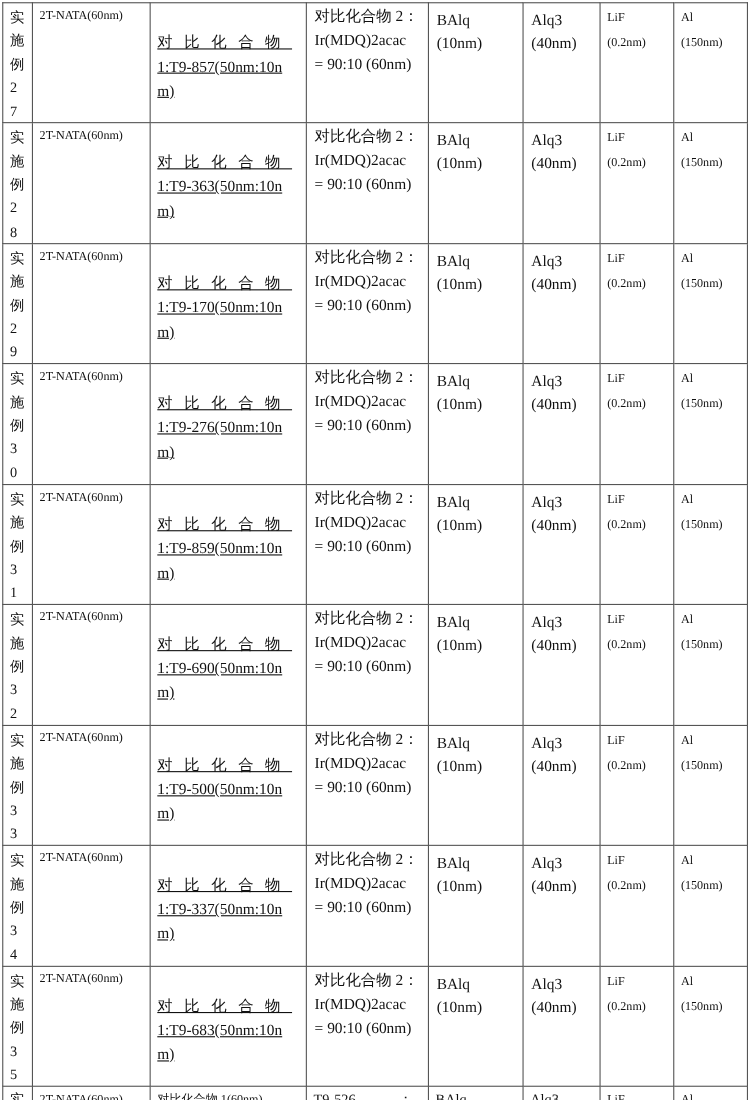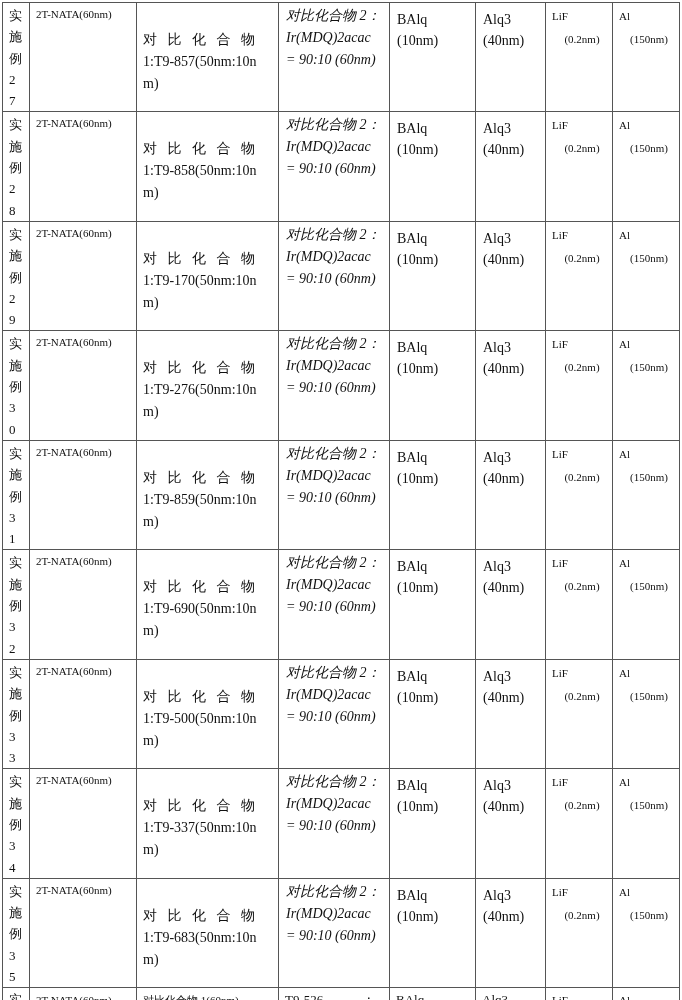--- a/index.html
+++ b/index.html
@@ -13,30 +13,30 @@
   .c-eml { width:111px; }
   .c-hbl { width:86px; }
   .c-etl { width:70px; }
   .c-eil { width:67px; }
   .c-cat { width:67px; }
   tr.row { height:108px; }
   tr.last { height:26px; }
   .ex { font-size:13px; line-height:21.3px; padding:2px 0 0 6px; }
   .ex span { display:block; }
   .small { font-size:11px; line-height:14px; padding:4px 0 0 6px; }
-  .mid { font-size:14px; line-height:22px; padding:26px 4px 0 6px; }
+  .mid { font-size:14px; line-height:22px; padding:26px 4px 0 6px;text-decoration:underline; }
   .mid .cn { letter-spacing:10.5px; display:block; white-space:nowrap; }
   .mid .l2, .mid .l3 { display:block; white-space:nowrap; }
   .eml { font-size:14px; line-height:22px; padding:2px 2px 0 7px; }
-  .eml span { display:block; white-space:nowrap;font-style:italic; }
+  .eml span { display:block; white-space:nowrap; }
   .std { font-size:14px; line-height:21px; padding:6px 0 0 7px; }
   .std span { display:block; }
   .tiny { font-size:11px; line-height:14px; padding:6px 0 0 6px; }
   .tiny span { display:block; }
-  .tiny .v { margin-top:9px;text-align:center; }
+  .tiny .v { margin-top:9px; }
   .last td { font-size:13px; line-height:20px; padding:2px 0 0 6px; vertical-align:top; }
   .last .s11 { font-size:11px; }
 </style>
 </head>
 <body>
 
 <table>
   <colgroup>
     <col class="c-ex">
       <col class="c-htl">
@@ -110,21 +110,21 @@
             <span>2</span>
             <span>8</span>
     </div>
         </td>
     <td>
           <div class="small">2T-NATA(60nm)</div>
         </td>
     <td>
           <div class="mid">
       <span class="cn">对比化合物</span>
-            <span class="l2">1:T9-858(50nm:10n</span>
+            <span class="l2">1:T9-363(50nm:10n</span>
             <span class="l3">m)</span>
     </div>
         </td>
     <td>
           <div class="eml">
       <span>对比化合物 2：</span>
             <span>Ir(MDQ)2acac</span>
             <span>= 90:10 (60nm)</span>
     </div>
         </td>

